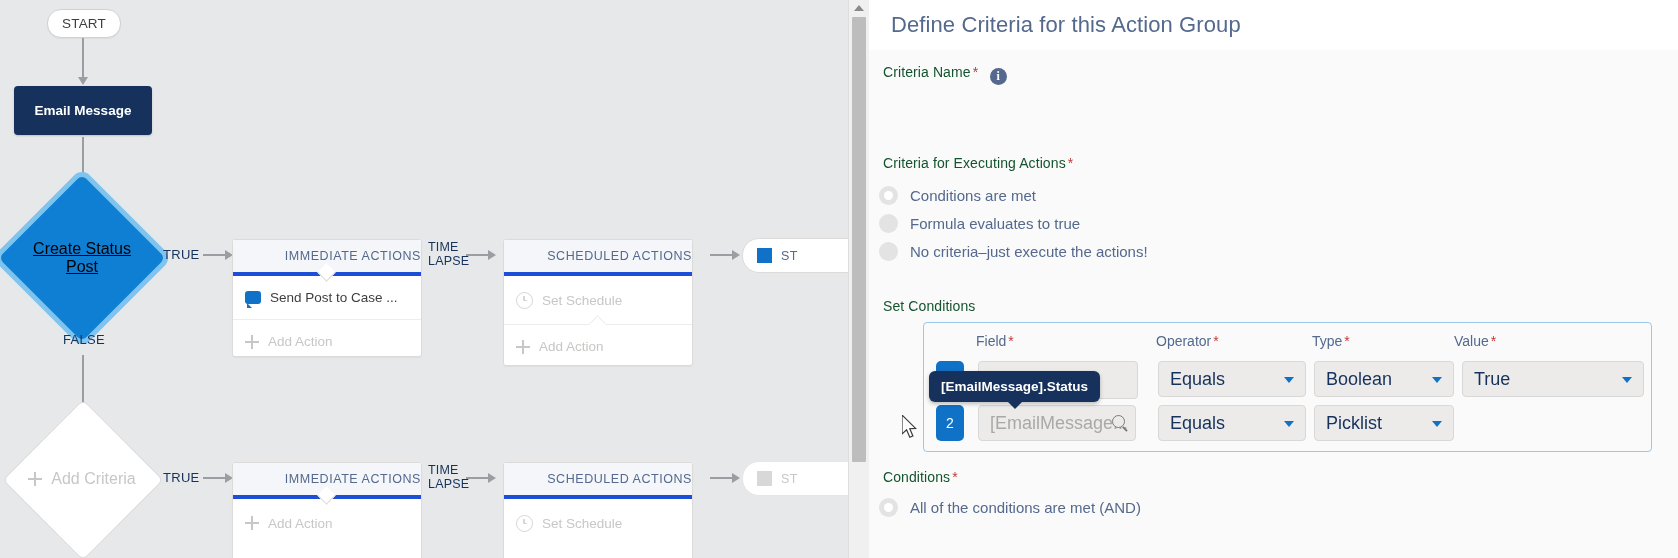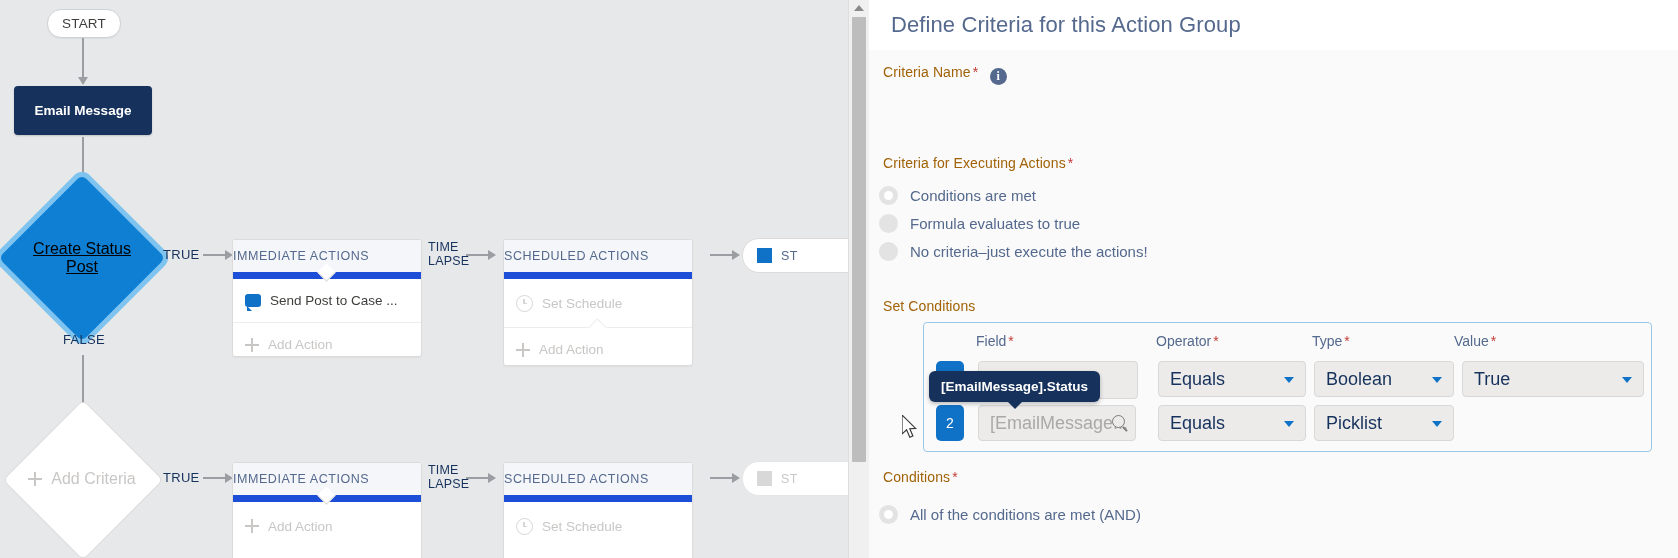--- a/index.html
+++ b/index.html
@@ -65,22 +65,22 @@
   .branch-label{
     position:absolute;color:#16325c;font-size:13px;letter-spacing:.3px;
   }
 
   
   .act-panel{
     position:absolute;background:#ffffff;border:1px solid #dddbda;
     border-radius:3px;box-shadow:0 1px 1px rgba(0,0,0,.04);
   }
   .act-head{
-    height:32px;line-height:32px;text-align:left;
-    background:#f4f6f9;border-bottom:7px solid #1d4ed8;
+    height:32px;line-height:32px;text-align:right;
+    background:#f4f6f9;border-bottom:4px solid #1d4ed8;
     color:#54698d;font-size:12.5px;letter-spacing:.55px;
     position:relative;
   }
   .act-head .notch{
     position:absolute;left:50%;bottom:-7px;margin-left:-7px;
     width:12px;height:12px;background:#ffffff;
     border-right:1px solid #dddbda;border-bottom:1px solid #dddbda;
     transform:rotate(45deg);
   }
   .act-row{
@@ -146,21 +146,21 @@
   }
   .panel-title{
     position:absolute;left:22px;top:12px;
     font-size:22px;color:#54698d;letter-spacing:.1px;
   }
   .panel-body{
     position:absolute;left:0;top:50px;right:0;bottom:0;
     background:#fafafa;
   }
   .fld-label{
-    font-size:14px;color:#a16207;letter-spacing:.1px;
+    font-size:14px;color:#14532d;letter-spacing:.1px;
   }
   .req{color:#c23934;font-size:14px;margin-left:2px;}
   .info-ico{
     display:inline-block;width:17px;height:17px;border-radius:50%;
     background:#54698d;color:#ffffff;font-size:12px;font-weight:bold;
     text-align:center;line-height:17px;vertical-align:-3px;margin-left:7px;
     font-family:"Liberation Serif", serif;
   }
   .txt-input{
     background:#ecebea;border:1px solid #d8d8d8;border-radius:4px;
@@ -420,21 +420,21 @@
 
       <div id="tooltip" style="left:60px;top:321px;">
         <span>[EmailMessage].Status</span>
         <span class="tail"></span>
       </div>
 
       <div style="position:absolute;left:14px;top:418px;">
         <span class="fld-label">Conditions</span><span class="req">*</span>
       </div>
       <div style="position:absolute;left:10px;top:440px;">
-        <div class="radio-row" style="margin-top:15px;">
+        <div class="radio-row" style="margin-top:8px;">
           <span class="radio sel"></span>
           <span class="radio-label">All of the conditions are met (AND)</span>
         </div>
       </div>
     </div>
   </div>
 
   <svg id="cursor" viewBox="0 0 18 26">
     <polygon points="0,0 0,19 4.6,14.8 7.8,22.2 10.9,20.9 7.8,13.7 13.6,13.4" fill="#ffffff" stroke="#3a3a3a" stroke-width="1.2"></polygon>
   </svg>

